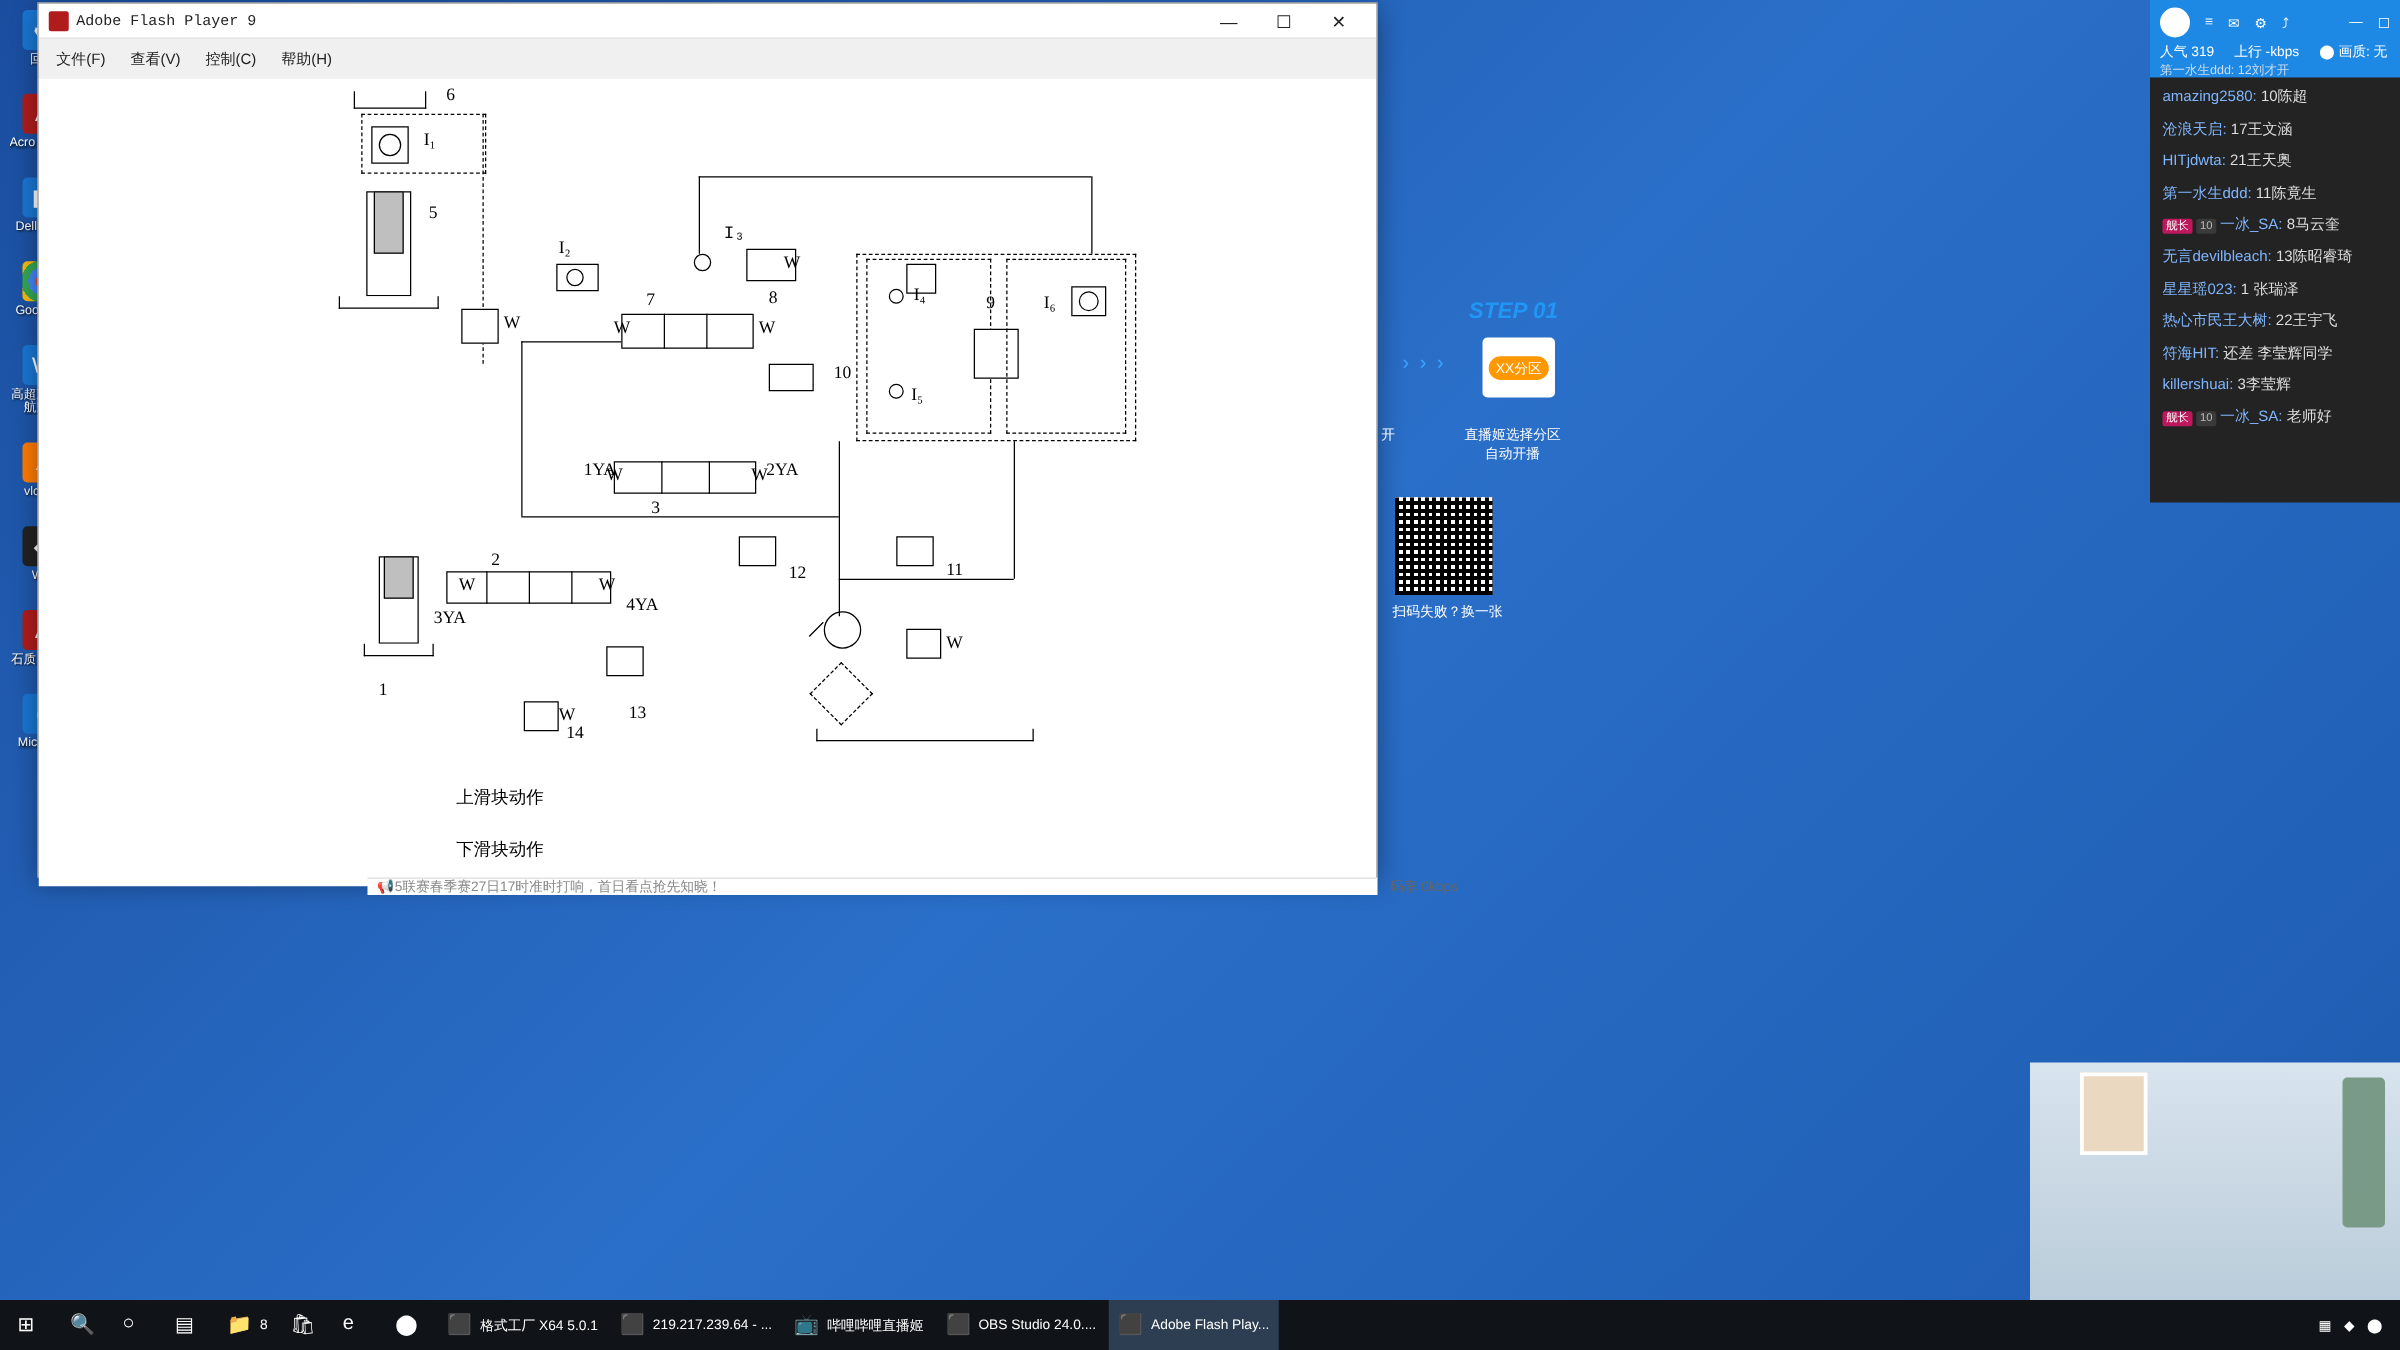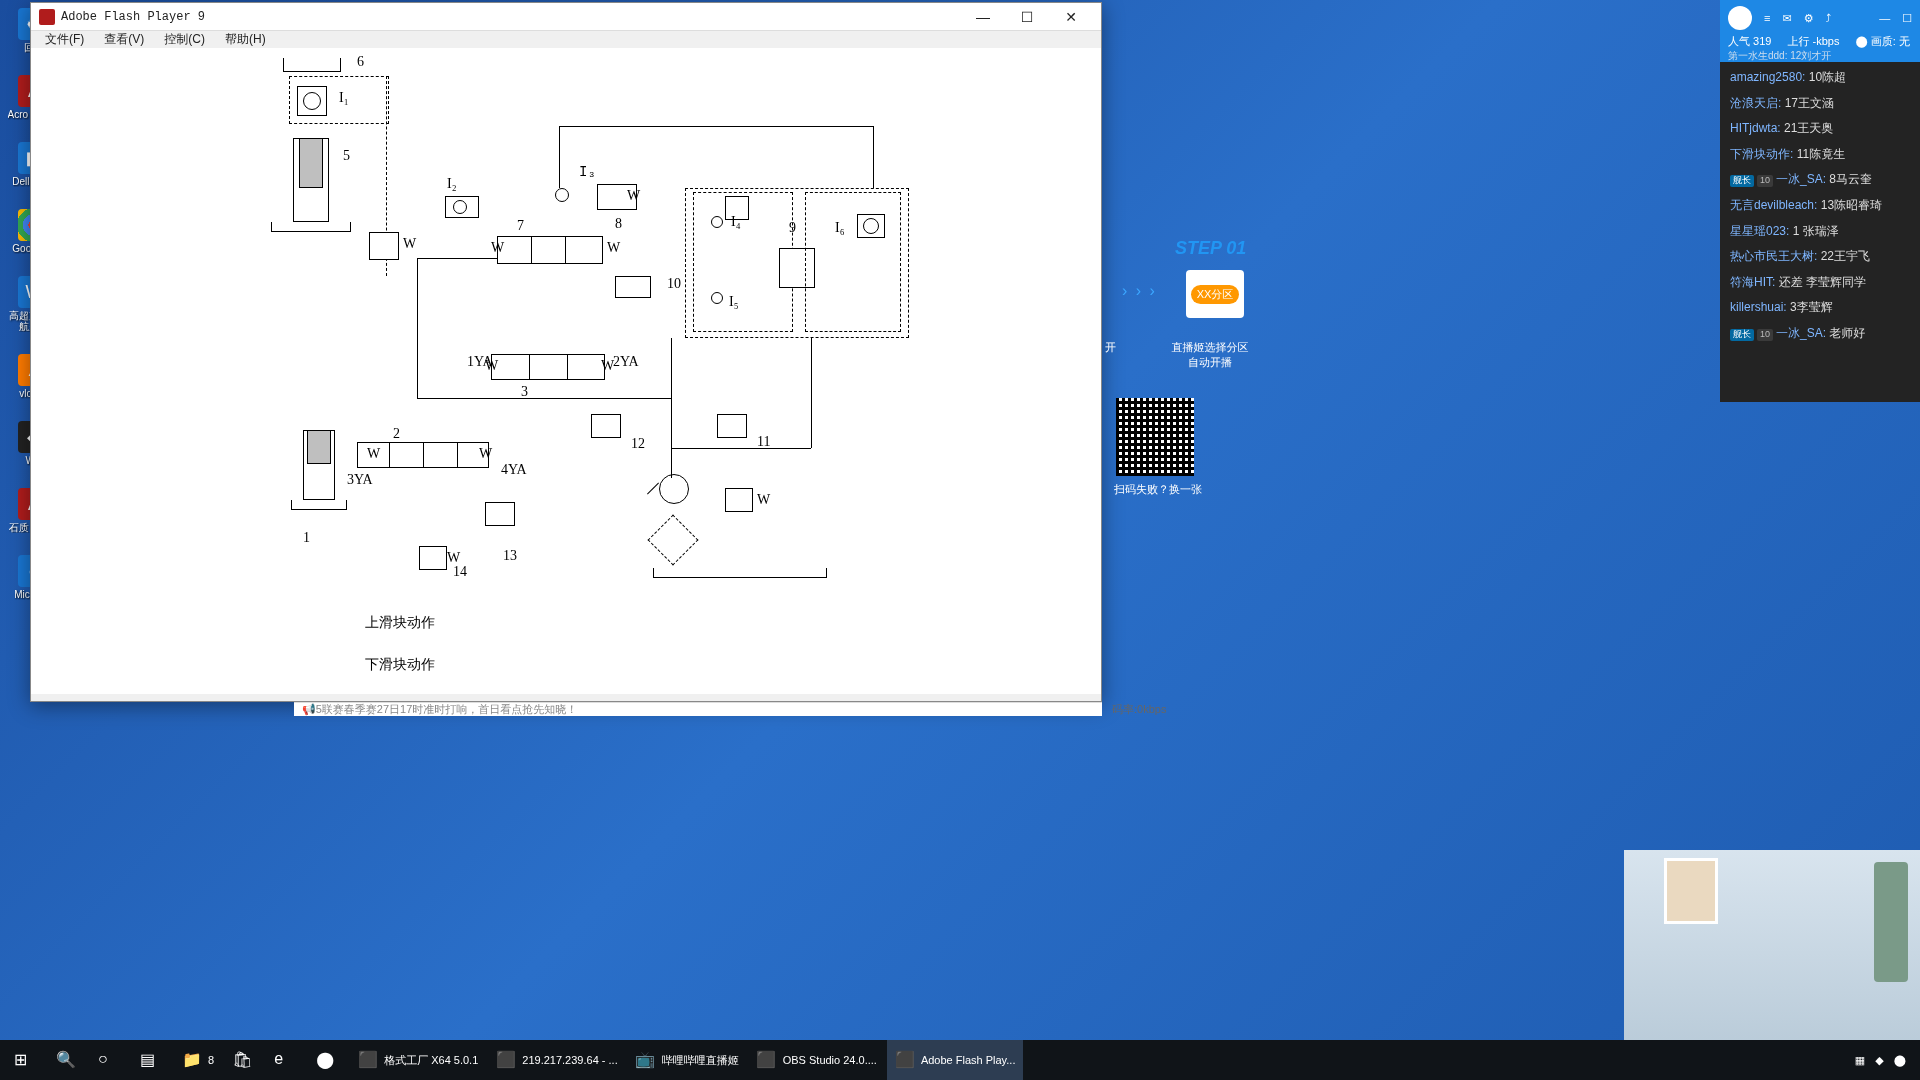--- a/index.html
+++ b/index.html
@@ -12,21 +12,21 @@
 .desktop-icon .ico.blue{background:#1976d2;color:#fff;}
 .desktop-icon .ico.orange{background:#ff7b00;color:#fff;}
 .desktop-icon .ico.dark{background:#222;color:#fff;}
 .desktop-icon .lbl{color:#fff;font-size:10px;text-align:center;text-shadow:1px 1px 2px #000;max-width:58px;overflow:hidden;line-height:1.1;}
 
 .flash-window{position:absolute;left:30px;top:2px;width:1072px;height:700px;background:#f0f0f0;border:1px solid #888;box-shadow:0 4px 20px rgba(0,0,0,0.4);}
 .titlebar{height:28px;background:#fff;display:flex;align-items:center;padding:0 8px;border-bottom:1px solid #ddd;}
 .titlebar .ticon{width:16px;height:16px;background:#b01c1c;border-radius:2px;margin-right:6px;}
 .titlebar .title{font-size:12px;color:#222;flex:1;font-family:Liberation Mono, monospace;}
 .titlebar .winbtn{width:44px;height:26px;display:flex;align-items:center;justify-content:center;color:#222;font-size:14px;cursor:pointer;}
-.menubar{height:17px;background:#f0f0f0;display:flex;align-items:center;padding:0 6px;gap:4px;}
+.menubar{height:32px;background:#f0f0f0;display:flex;align-items:center;padding:0 6px;gap:4px;}
 .menubar .mitem{padding:2px 8px;font-size:12px;color:#222;cursor:pointer;}
 .flash-content{position:relative;background:#fff;width:100%;height:calc(100% - 52px);overflow:hidden;}
 
 .diagram{position:absolute;left:0;top:0;width:100%;height:100%;}
 .bx{position:absolute;border:1px solid #000;background:#fff;}
 .dx{position:absolute;border:1px dashed #000;}
 .hl{position:absolute;height:1px;background:#000;}
 .vl{position:absolute;width:1px;background:#000;}
 .vd{position:absolute;width:0;border-left:1px dashed #000;}
 .num{position:absolute;font-size:14px;font-family:"Times New Roman",serif;}
@@ -38,21 +38,21 @@
 .lamp .lt{font-size:13px;}
 .row-label{position:absolute;font-size:14px;}
 
 .stream-top{position:absolute;right:0;top:0;width:200px;height:62px;background:#1e88e5;padding:6px 8px;color:#fff;font-size:11px;}
 .stream-top .row1{display:flex;gap:12px;align-items:center;}
 .stream-top .av{width:24px;height:24px;border-radius:50%;background:#fff;}
 .stream-top .stats{display:flex;gap:16px;margin-top:4px;}
 .chat-panel{position:absolute;right:0;top:62px;width:200px;height:340px;background:#232323;padding:8px 10px;display:flex;flex-direction:column;gap:10px;overflow:hidden;}
 .chat-line{color:#ddd;font-size:12px;line-height:1.3;}
 .chat-line .u{color:#7fb6ff;}
-.chat-line .badge{display:inline-block;background:#0369a1;color:#fff;font-size:9px;padding:0 3px;border-radius:2px;margin-right:3px;}
+.chat-line .badge{display:inline-block;background:#be185d;color:#fff;font-size:9px;padding:0 3px;border-radius:2px;margin-right:3px;}
 .chat-line .badge2{display:inline-block;background:#3a3a3a;color:#bbb;font-size:9px;padding:0 3px;border-radius:2px;margin-right:3px;}
 .step04{position:absolute;left:1175px;top:238px;color:#2196f3;font-weight:bold;font-style:italic;font-size:18px;}
 .xxbox{position:absolute;left:1186px;top:270px;width:58px;height:48px;background:#fff;border-radius:4px;display:flex;align-items:center;justify-content:center;}
 .xxbox .pill{background:#ff9800;color:#fff;font-size:11px;padding:2px 6px;border-radius:10px;}
 .side-cap{position:absolute;left:1168px;top:340px;color:#fff;font-size:11px;text-align:center;width:84px;}
 .side-cap2{position:absolute;left:1105px;top:340px;color:#fff;font-size:11px;}
 .arrows{position:absolute;left:1122px;top:282px;color:#3ba6ff;font-size:16px;letter-spacing:2px;}
 .qr{position:absolute;left:1116px;top:398px;width:78px;height:78px;background:#fff;background-image:repeating-linear-gradient(0deg,#000 0 3px,#fff 3px 6px),repeating-linear-gradient(90deg,#000 0 3px,#fff 3px 6px);background-blend-mode:multiply;}
 .qr-cap{position:absolute;left:1114px;top:482px;color:#fff;font-size:11px;}
 .webcam{position:absolute;right:0;bottom:24px;width:296px;height:206px;background:linear-gradient(180deg,#d8e4ee 0%,#b8cad8 100%);display:flex;align-items:center;justify-content:center;color:#555;font-size:12px;}
@@ -271,21 +271,21 @@
       <span><span>上行</span> <span>-kbps</span></span>
       <span>⬤ <span>画质: 无</span></span>
     </div>
     <div style="font-size:10px;color:#cde;">第一水生ddd: 12刘才开</div>
   </div>
 
   <div class="chat-panel" id="chat">
       <div class="chat-line"><span class="u">amazing2580:</span> 10陈超</div>
       <div class="chat-line"><span class="u">沧浪天启:</span> 17王文涵</div>
       <div class="chat-line"><span class="u">HITjdwta:</span> 21王天奥</div>
-      <div class="chat-line"><span class="u">下滑块动作:</span> 11陈竟生</div>
+      <div class="chat-line"><span class="u">第一水生ddd:</span> 11陈竟生</div>
       <div class="chat-line"><span class="badge">舰长</span><span class="badge2">10</span><span class="u">一冰_SA:</span> 8马云奎</div>
       <div class="chat-line"><span class="u">无言devilbleach:</span> 13陈昭睿琦</div>
       <div class="chat-line"><span class="u">星星瑶023:</span> 1 张瑞泽</div>
       <div class="chat-line"><span class="u">热心市民王大树:</span> 22王宇飞</div>
       <div class="chat-line"><span class="u">符海HIT:</span> 还差 李莹辉同学</div>
       <div class="chat-line"><span class="u">killershuai:</span> 3李莹辉</div>
       <div class="chat-line"><span class="badge">舰长</span><span class="badge2">10</span><span class="u">一冰_SA:</span> 老师好</div>
     </div>
 
   <div class="step04">STEP 01</div>

